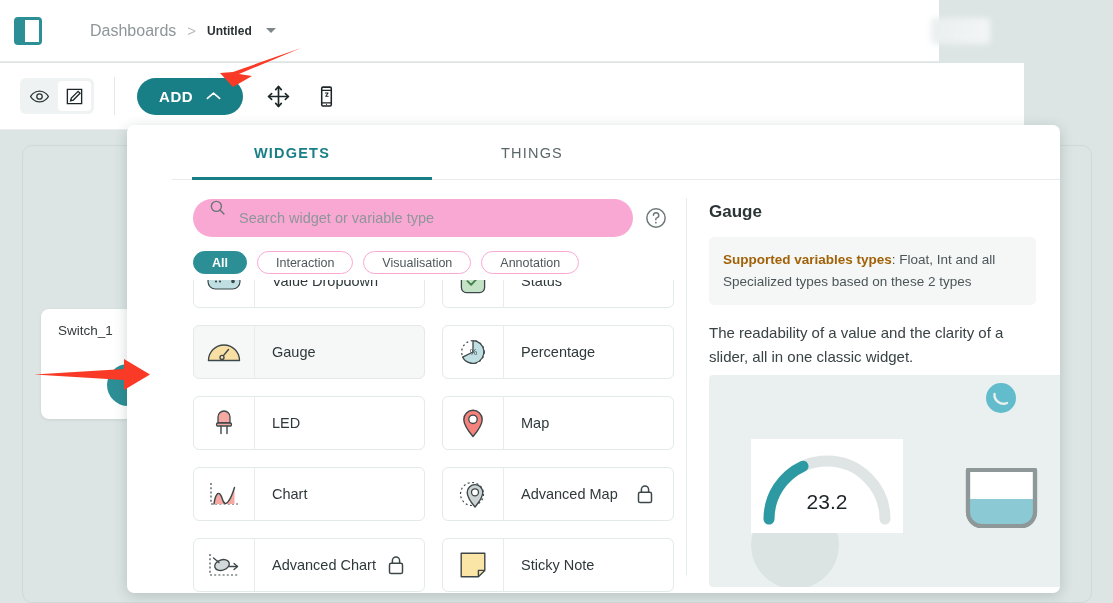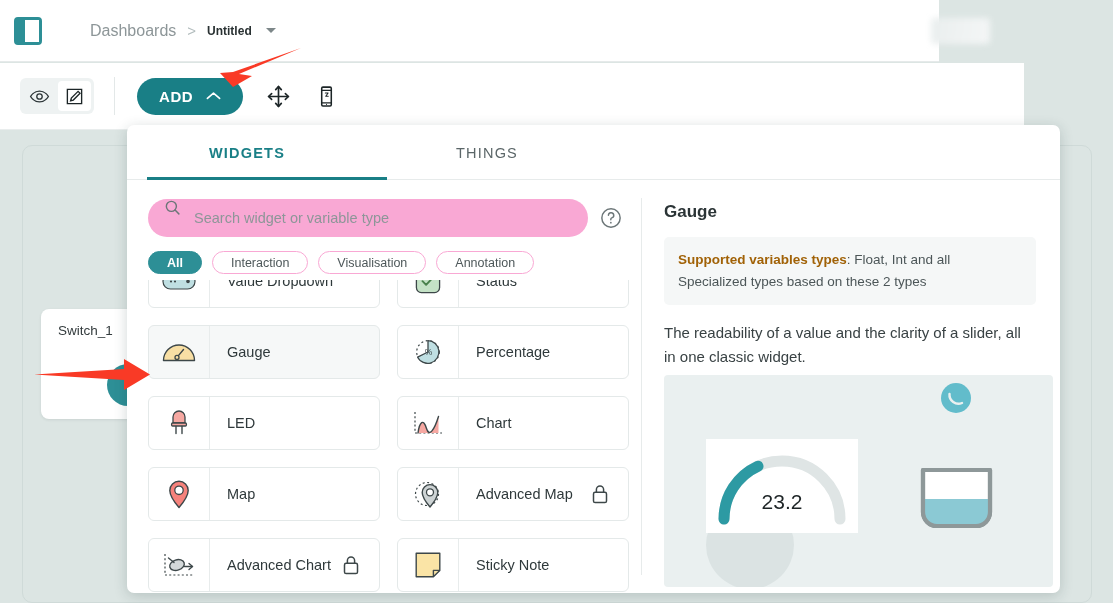--- a/index.html
+++ b/index.html
@@ -94,20 +94,21 @@
     font-size:16px; font-weight:bold; letter-spacing:.6px;
     display:flex; align-items:center; justify-content:center; cursor:pointer;
   }
 
   
   .panel{
     position:absolute; left:127px; top:125px; width:933px; height:468px;
     background:#ffffff; border-radius:7px;
     box-shadow:0 3px 14px rgba(30,55,55,.20);
     overflow:hidden;
+    padding-left:45px;
   }
   .tabs{
     position:relative; height:55px; display:flex;
     border-bottom:1px solid #e7ebeb;
   }
   .tab{
     width:240px; height:55px; display:flex; align-items:center; justify-content:center;
     font-size:14.5px; letter-spacing:1.2px; color:#5b6668; cursor:pointer;
   }
   .tab.active{ color:#197f86; font-weight:bold; }
@@ -340,37 +341,37 @@
                   <path d="M6 15V9a6 6 0 0 1 12 0v6z" fill="#f6a8a2" stroke="#3d4749" stroke-width="1.3" stroke-linejoin="round"></path>
                   <rect x="4.6" y="15" width="14.8" height="3" rx="1" fill="#f6a8a2" stroke="#3d4749" stroke-width="1.3"></rect>
                   <path d="M9 18.5v7M15 18.5v7" stroke="#3d4749" stroke-width="1.4" stroke-linecap="round"></path>
                 </svg>
             </span>
             <span class="w-label">LED</span>
           </div>
 
           <div class="w-item">
             <span class="w-icon">
+              <svg width="24" height="30" viewBox="0 0 24 30">
+                  <path d="M12 28.5S2.8 17.6 2.8 11.4a9.2 9.2 0 1 1 18.4 0C21.2 17.6 12 28.5 12 28.5Z" fill="#f6827c" stroke="#3d4749" stroke-width="1.4" stroke-linejoin="round"></path>
+                  <circle cx="12" cy="11.3" r="4.2" fill="#ffffff" stroke="#3d4749" stroke-width="1.3"></circle>
+                </svg>
+            </span>
+            <span class="w-label">Map</span>
+          </div>
+
+          <div class="w-item">
+            <span class="w-icon">
               <svg width="32" height="26" viewBox="0 0 32 26">
                   <path d="M3 2v21h27" fill="none" stroke="#3d4749" stroke-width="1.2" stroke-dasharray="2 2.2"></path>
                   <path d="M6 23c1.5-11 5.5-15 8.5-4.5C17 27 22 21 26.5 6.5V23Z" fill="#f6a8a2" stroke="none"></path>
                   <path d="M6 23c1.5-11 5.5-15 8.5-4.5C17 27 22 21 26.5 6.5" fill="none" stroke="#3d4749" stroke-width="1.4" stroke-linecap="round"></path>
                 </svg>
             </span>
             <span class="w-label">Chart</span>
-          </div>
-
-          <div class="w-item">
-            <span class="w-icon">
-              <svg width="24" height="30" viewBox="0 0 24 30">
-                  <path d="M12 28.5S2.8 17.6 2.8 11.4a9.2 9.2 0 1 1 18.4 0C21.2 17.6 12 28.5 12 28.5Z" fill="#f6827c" stroke="#3d4749" stroke-width="1.4" stroke-linejoin="round"></path>
-                  <circle cx="12" cy="11.3" r="4.2" fill="#ffffff" stroke="#3d4749" stroke-width="1.3"></circle>
-                </svg>
-            </span>
-            <span class="w-label">Map</span>
           </div>
 
           <div class="w-item">
             <span class="w-icon">
               <svg width="30" height="30" viewBox="0 0 30 30">
                   <circle cx="14" cy="15" r="11.5" fill="none" stroke="#3d4749" stroke-width="1.2" stroke-dasharray="2 2.5"></circle>
                   <path d="M17 28S9.2 18.6 9.2 13.4a7.8 7.8 0 1 1 15.6 0C24.8 18.6 17 28 17 28Z" fill="#cdd3d4" stroke="#3d4749" stroke-width="1.4" stroke-linejoin="round"></path>
                   <circle cx="17" cy="13.3" r="3.5" fill="#ffffff" stroke="#3d4749" stroke-width="1.3"></circle>
                 </svg>
             </span>

